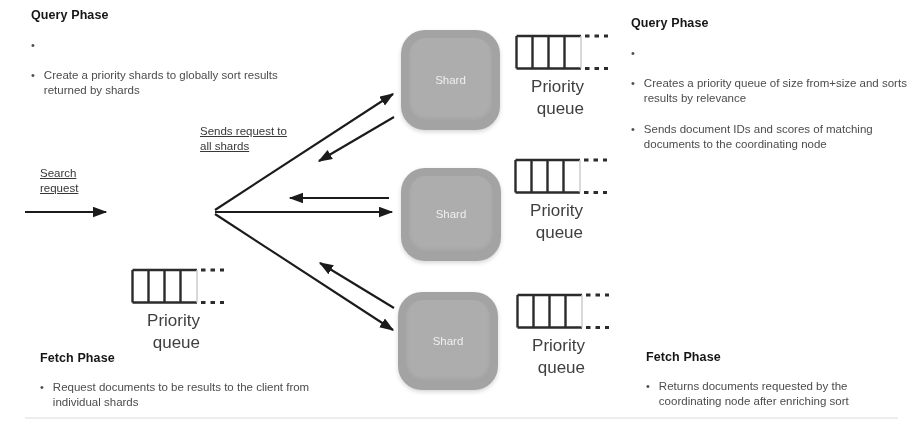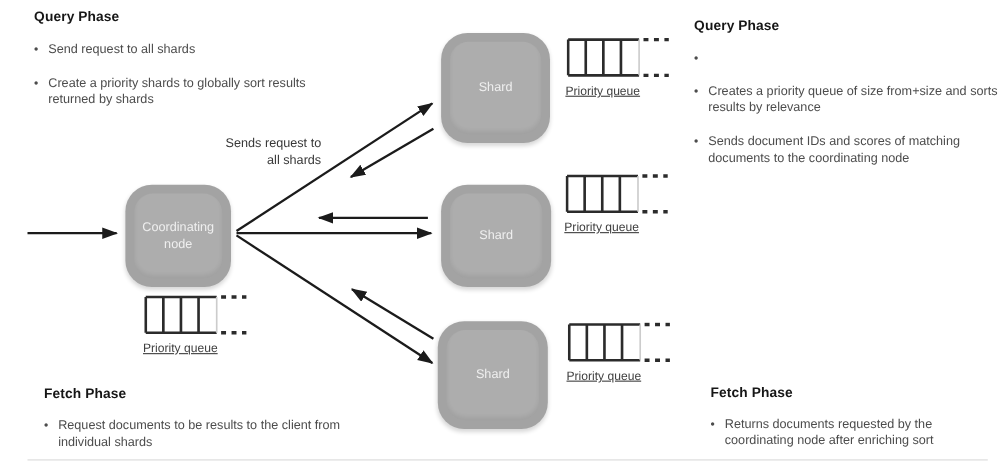--- a/index.html
+++ b/index.html
@@ -22,38 +22,37 @@
   .node .inner {
     width:100%; height:100%; background:#adadad; border-radius:17px;
     display:flex; align-items:center; justify-content:center; text-align:center;
     color:#efefef; font-size:11.5px; line-height:1.25;
     box-shadow:inset 0 -3px 4px rgba(0,0,0,0.07);
   }
   .node .inner span { display:block; padding:0 6px; }
 
   .pq { position:absolute; }
   .pq-label {
-    position:absolute; width:70px; text-align:left;
-    font-size:11px; color:#3f3f3f; line-height:1.3;text-decoration:underline;
+    position:absolute; width:70px; text-align:right;
+    font-size:17px; color:#3f3f3f; line-height:1.3;
   }
   .float-label {
-    position:absolute; text-align:right; font-size:11.5px; color:#383838; line-height:1.28;
+    position:absolute; text-align:left; font-size:11.5px; color:#383838; line-height:1.28;text-decoration:underline;
   }
   #arrows { position:absolute; left:0; top:0; width:916px; height:428px; }
 </style>
 </head>
 <body>
 
 <div id="canvas">
 
   <div class="tb" style="left:31px; top:8px; width:262px;">
     <h3>Query Phase</h3>
     <div class="bullet">
       <span class="dot">•</span>
-      <span>Send request to all shards</span>
     </div>
     <div class="bullet">
       <span class="dot">•</span>
       <span>Create a priority shards to globally sort results returned by shards</span>
     </div>
   </div>
 
   <div class="tb" style="left:631px; top:16px; width:290px;">
     <h3>Query Phase</h3>
     <div class="bullet">
@@ -94,27 +93,23 @@
     <line x1="25" y1="212" x2="106" y2="212" stroke="#1b1b1b" stroke-width="2.1" marker-end="url(#ah)"></line>
     <line x1="215" y1="210" x2="393" y2="94" stroke="#1b1b1b" stroke-width="2.1" marker-end="url(#ah)"></line>
     <line x1="215" y1="212" x2="392" y2="212" stroke="#1b1b1b" stroke-width="2.1" marker-end="url(#ah)"></line>
     <line x1="215" y1="214" x2="393" y2="330" stroke="#1b1b1b" stroke-width="2.1" marker-end="url(#ah)"></line>
     <line x1="394" y1="117" x2="319" y2="161" stroke="#1b1b1b" stroke-width="2.1" marker-end="url(#ah)"></line>
     <line x1="389" y1="198" x2="290" y2="198" stroke="#1b1b1b" stroke-width="2.1" marker-end="url(#ah)"></line>
     <line x1="394" y1="308" x2="320" y2="263" stroke="#1b1b1b" stroke-width="2.1" marker-end="url(#ah)"></line>
     <line x1="25" y1="418" x2="898" y2="418" stroke="#e7e7e7" stroke-width="1.5"></line>
   </svg>
 
+  <div class="float-label" style="left:40px; top:166px; width:60px;">Search request</div>
   <div class="float-label" style="left:200px; top:124px; width:92px;">Sends request to all shards</div>
 
-  <div class="node" style="left:114px; top:168px; width:96px; height:93px;">
-    <div class="inner">
-      <span>Coordinating node</span>
-    </div>
-  </div>
 
   <div class="node" style="left:401px; top:30px; width:99px; height:100px;">
     <div class="inner">
       <span>Shard</span>
     </div>
   </div>
 
   <div class="node" style="left:401px; top:168px; width:100px; height:93px;">
     <div class="inner">
       <span>Shard</span>

